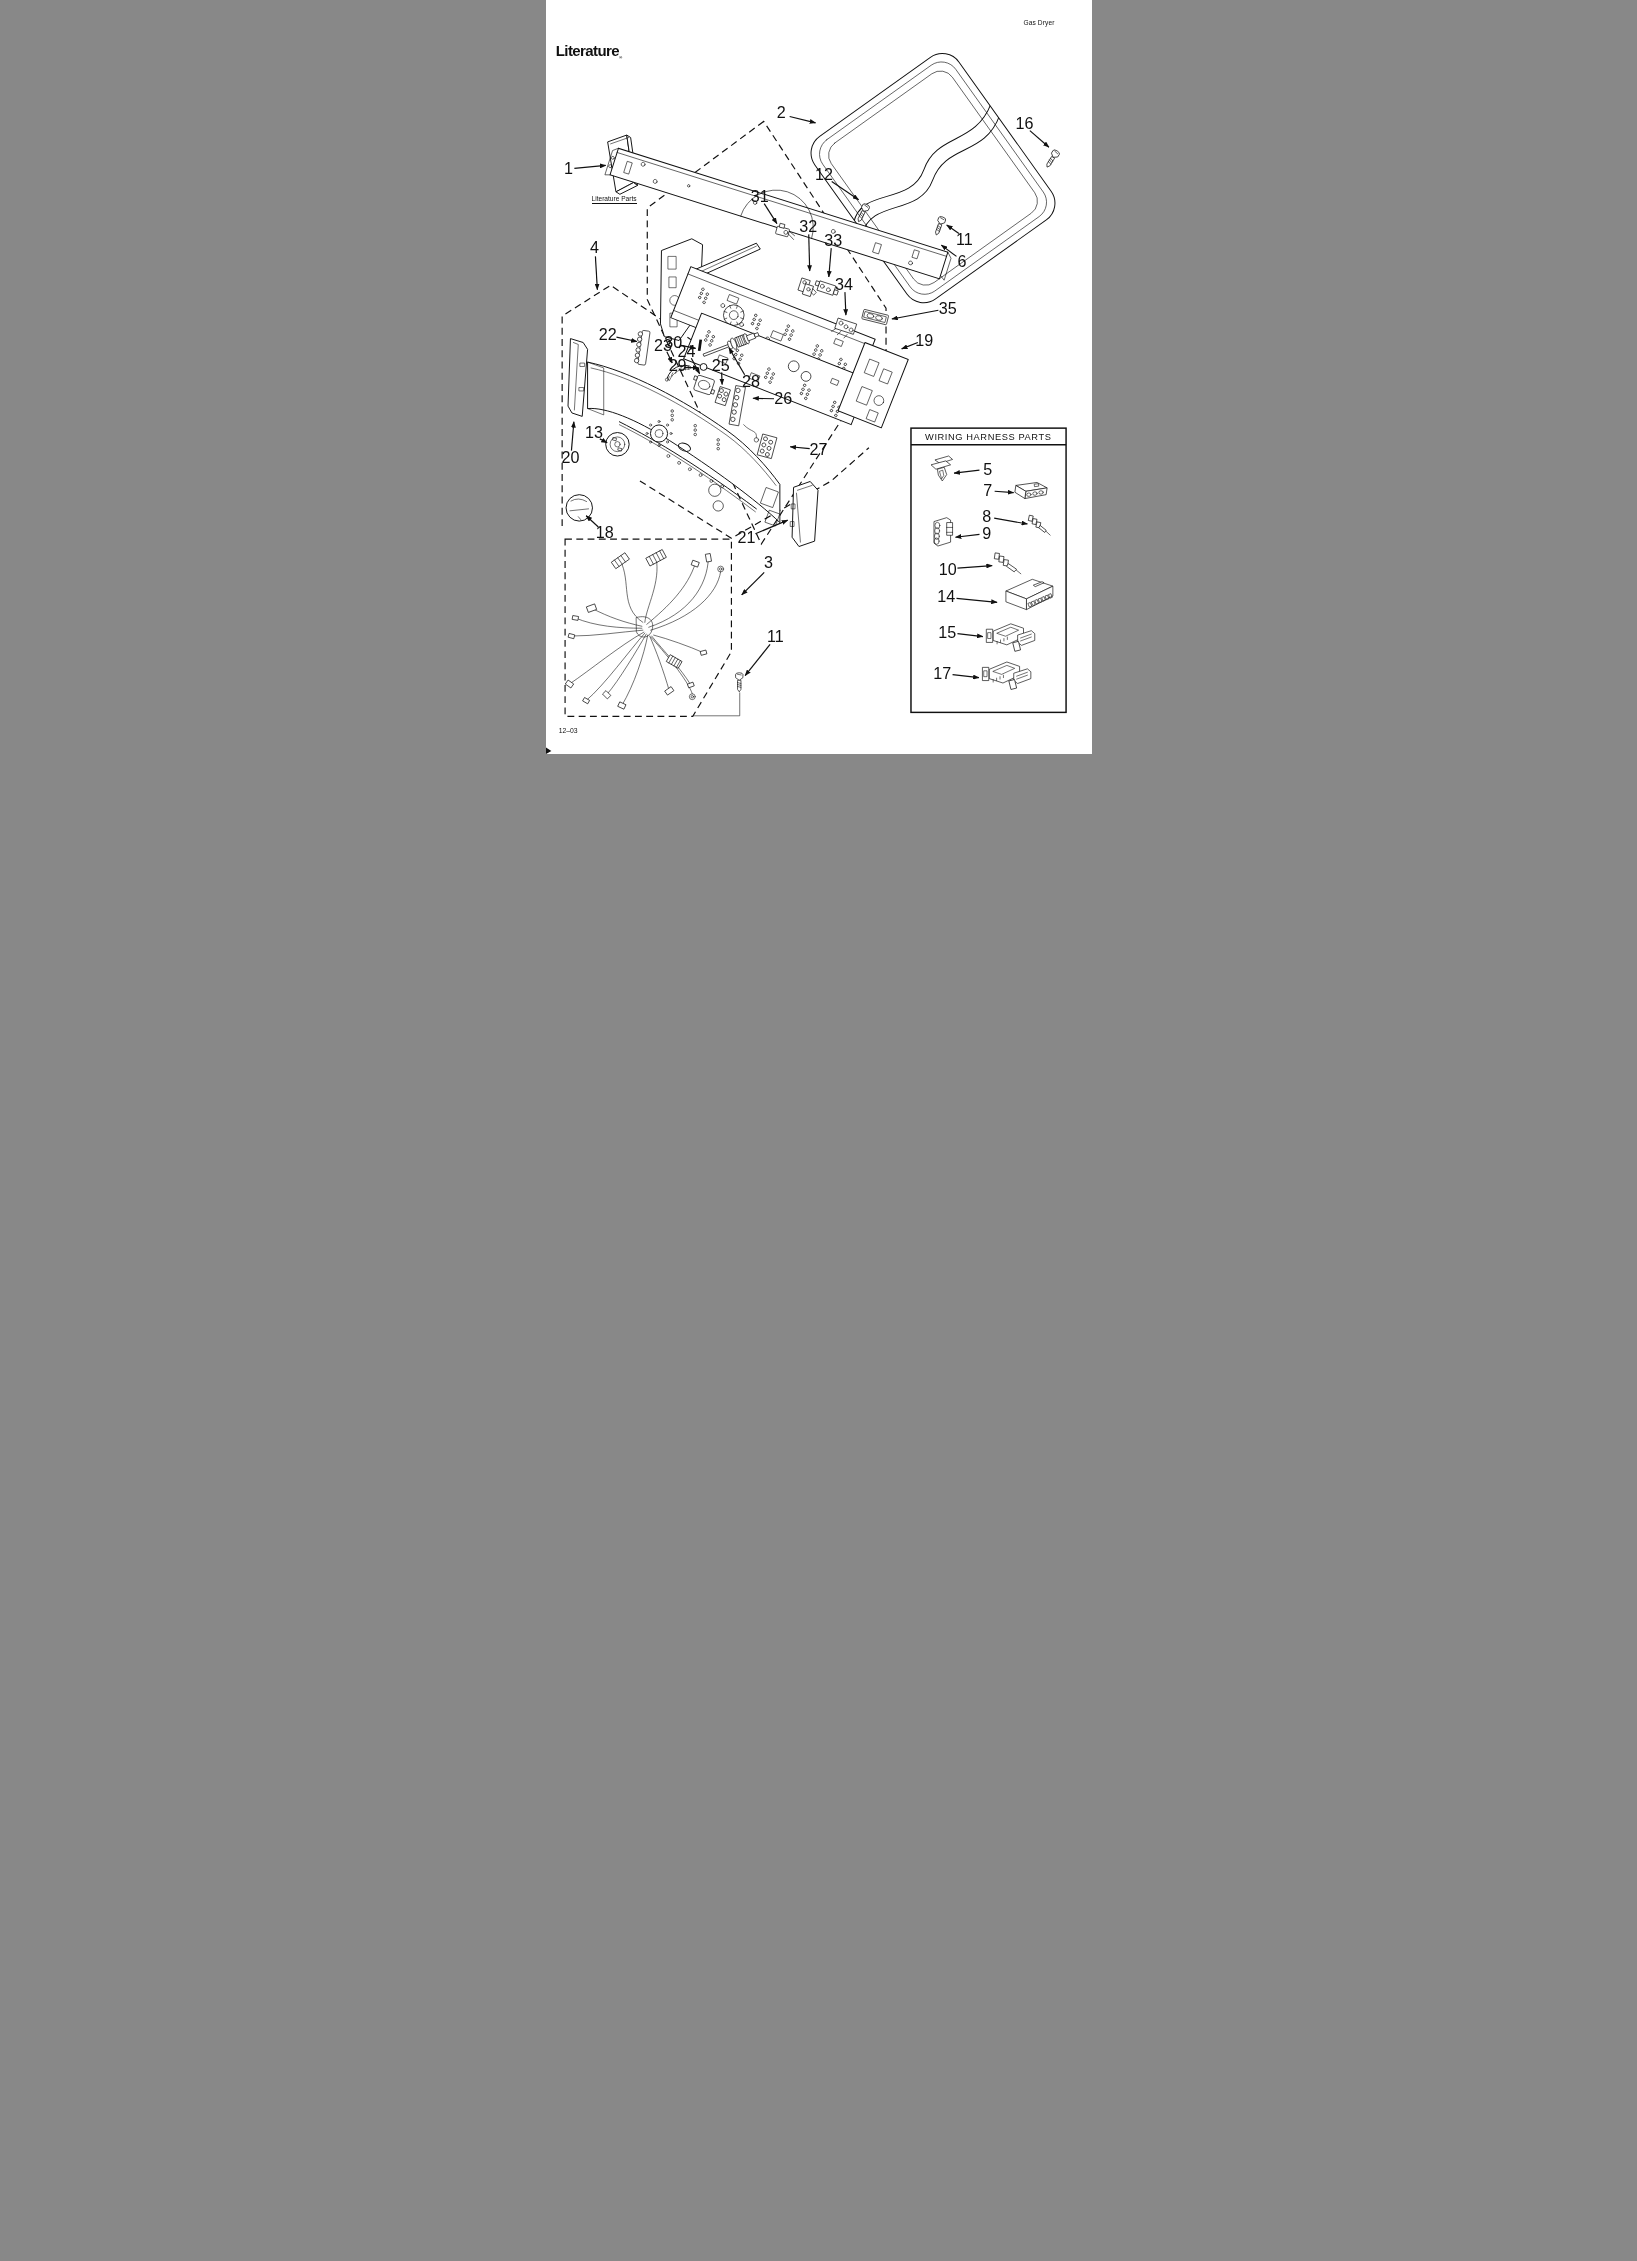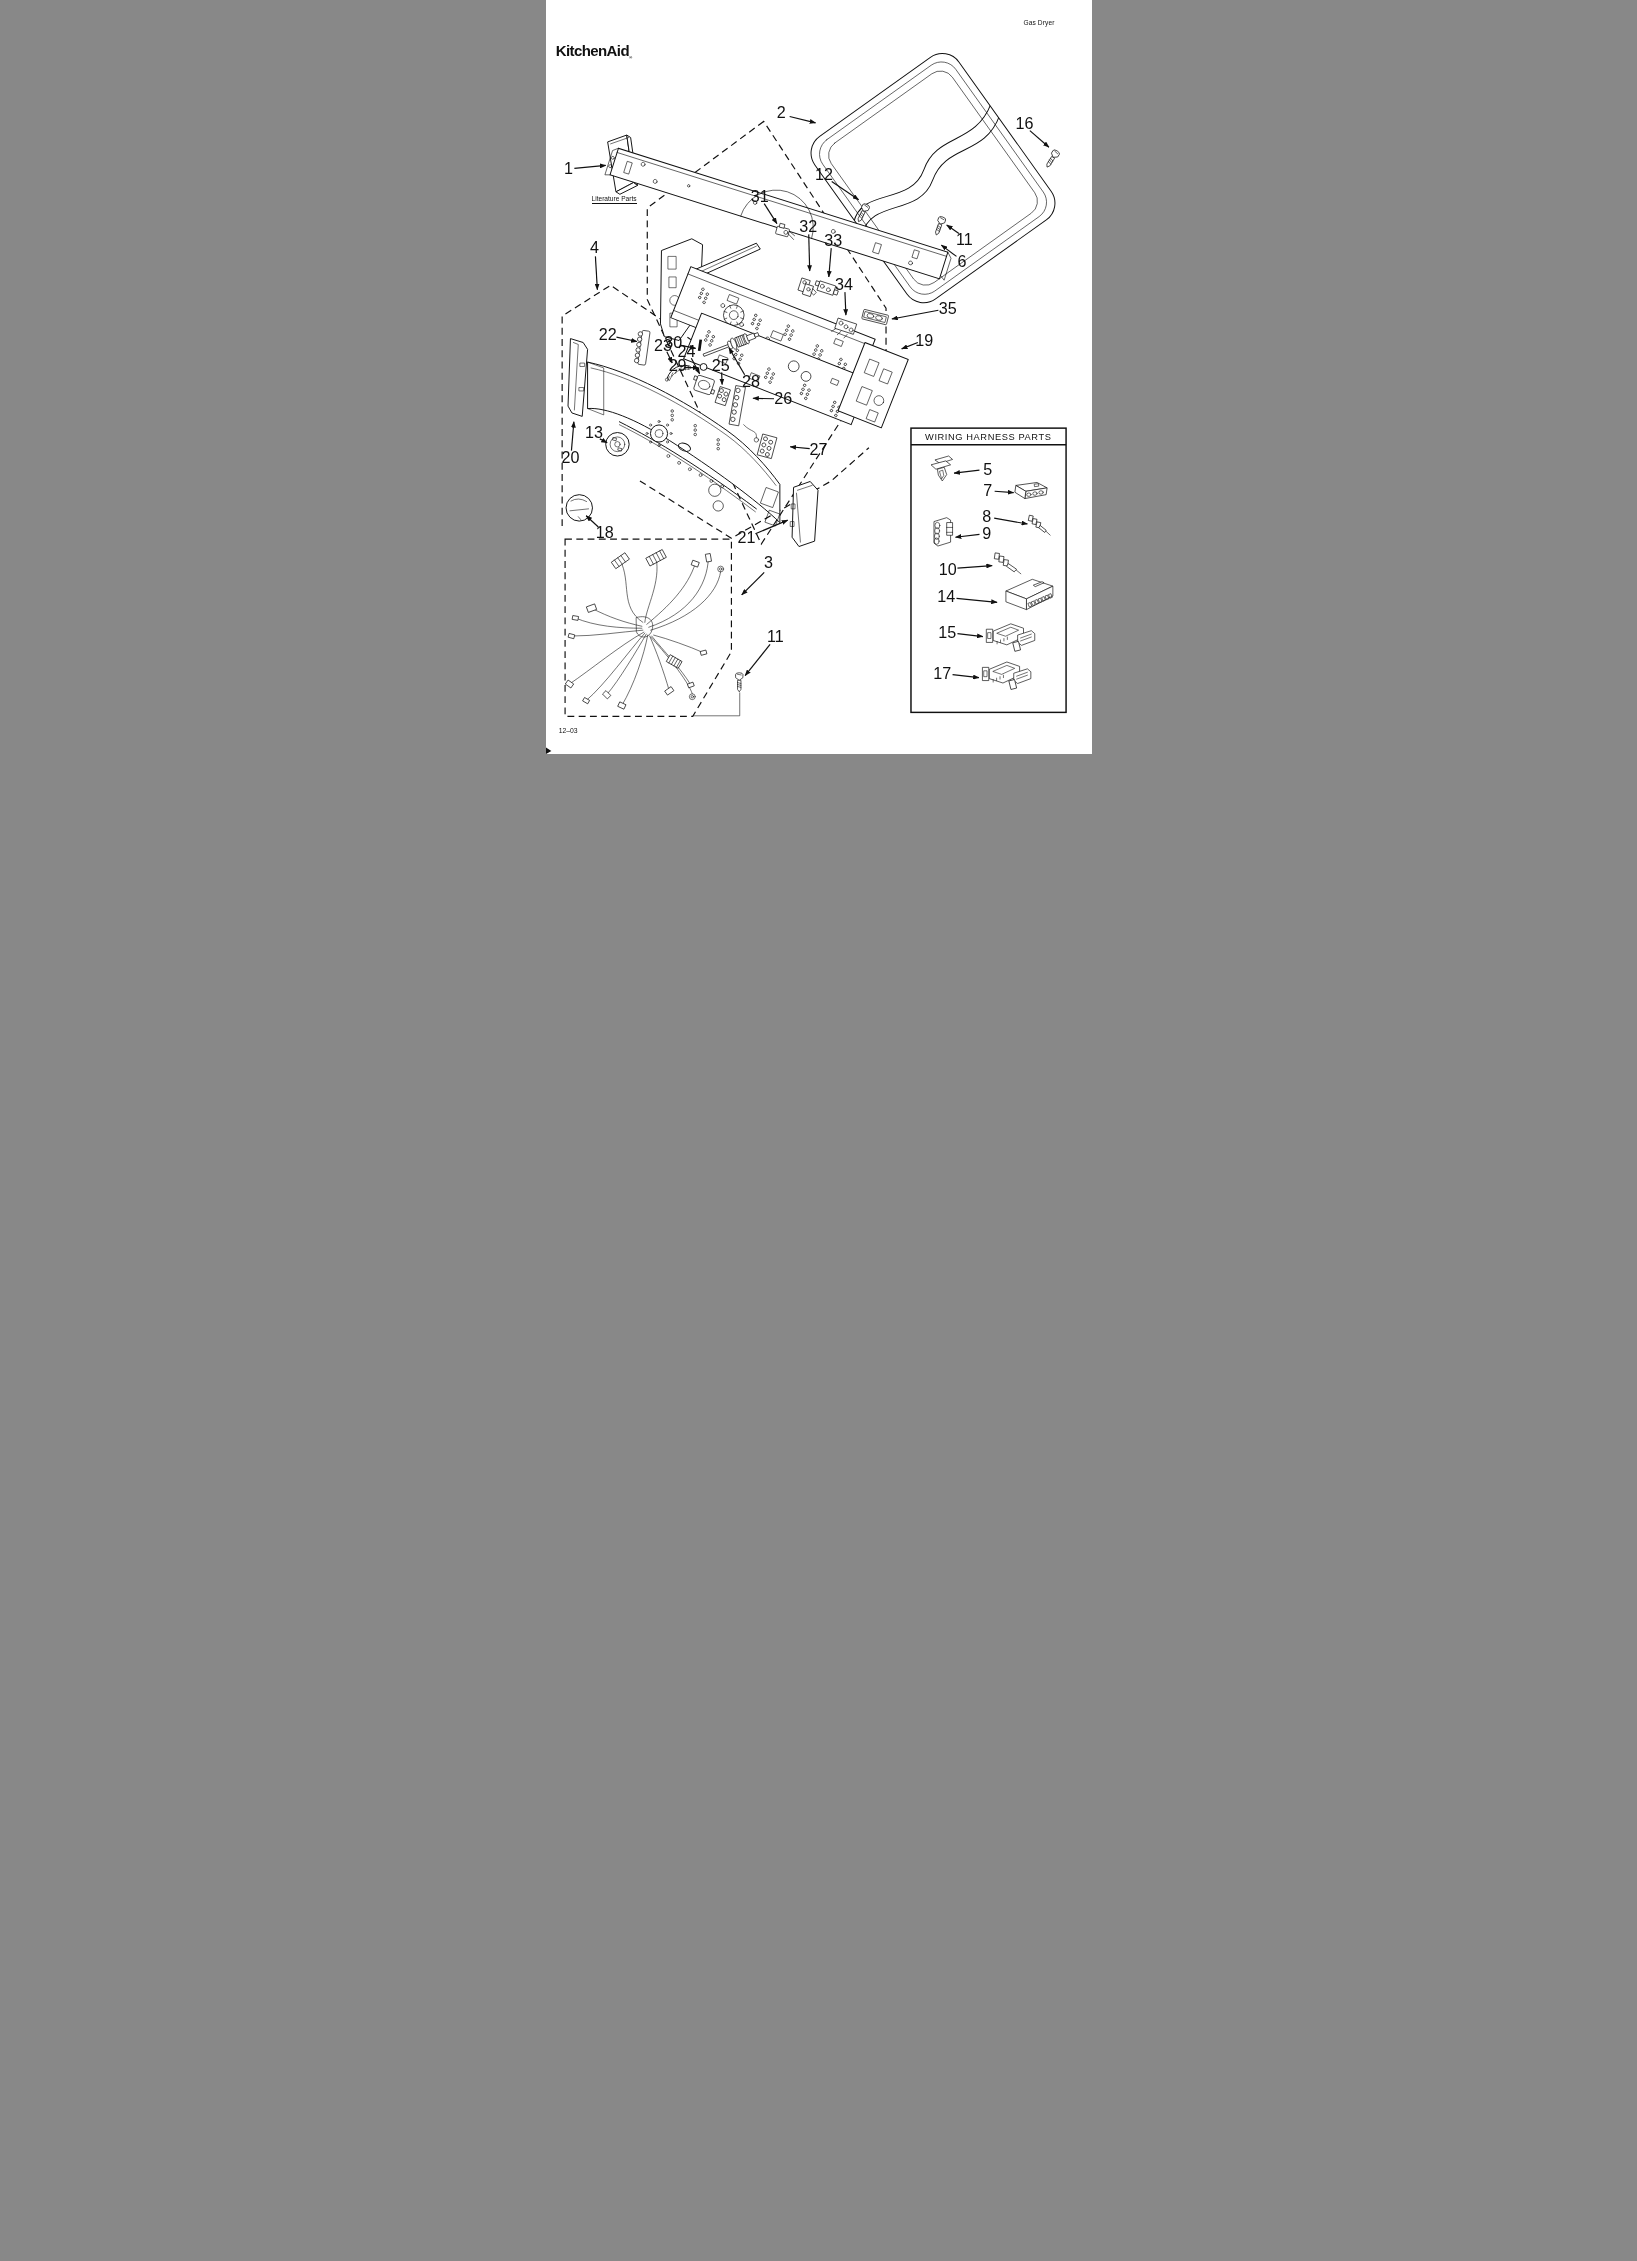--- a/index.html
+++ b/index.html
@@ -21,21 +21,21 @@
   .dash{fill:none;stroke:#111;stroke-width:2.4;stroke-dasharray:14 9;stroke-linejoin:miter;}
   .arr{fill:none;stroke:#111;stroke-width:2.4;}
   .blk{fill:#111;stroke:none;}
 </style>
 </head>
 <body>
 
 <div class="page">
 
   <div class="abs gasdryer">Gas Dryer</div>
-  <div class="abs brand"><span>KitchenAid</span><span class="reg">®</span></div>
+  <div class="abs brand"><span>Literature</span><span class="reg">®</span></div>
   <div class="abs lit">Literature Parts</div>
   <div class="abs foot">12–03</div>
 
   <svg class="abs" style="left:0;top:0" width="546" height="754" viewBox="0 0 1116 1541">
     <defs>
       <marker id="ah" markerWidth="13" markerHeight="10" refX="12" refY="5" orient="auto" markerUnits="userSpaceOnUse">
         <path d="M0,0 L13,5 L0,10 Z" fill="#111"></path>
       </marker>
       <clipPath id="panelclip">
           <rect x="-181" y="-204" width="362" height="408" rx="42"></rect>

